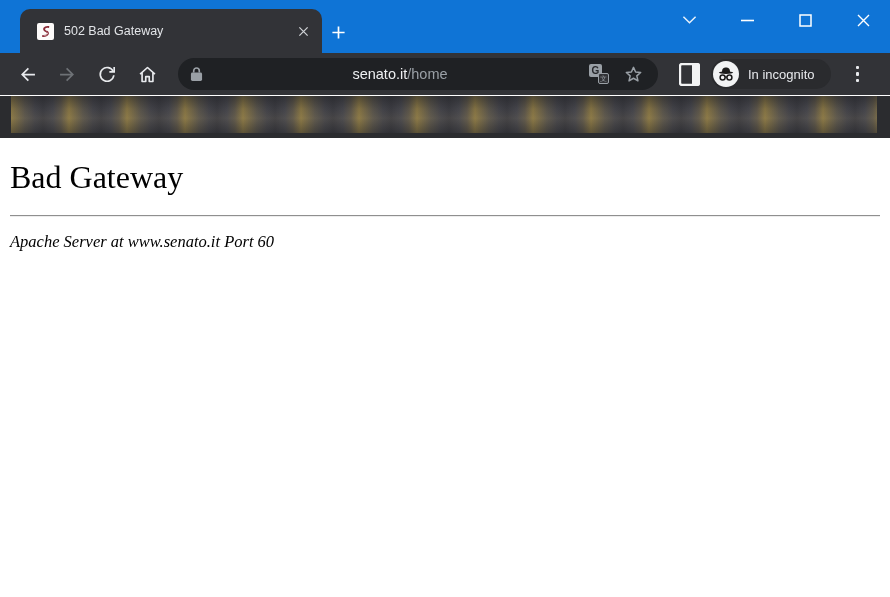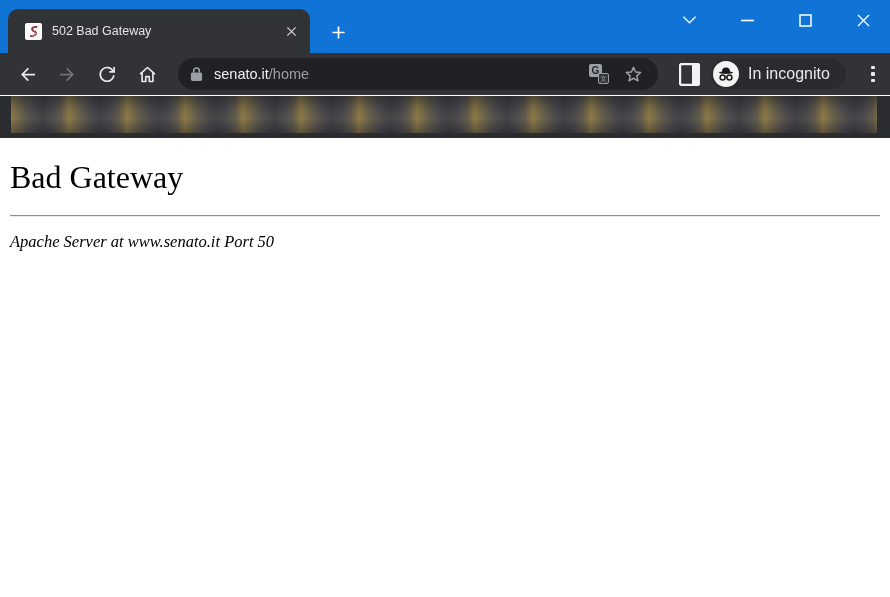--- a/index.html
+++ b/index.html
@@ -2,21 +2,21 @@
 <html><head>
 <meta charset="utf-8">
 <style>
   * { margin:0; padding:0; box-sizing:border-box; }
   html,body { width:890px; height:597px; overflow:hidden; background:#fff; }
   body { font-family:"Liberation Sans", sans-serif; position:relative; }
 
   
   .titlebar { position:relative; height:53px; background:#0f74d6; }
   .tab {
-    position:absolute; left:8px; top:9px; width:302px; height:44px;
+    position:absolute; left:20px; top:9px; width:302px; height:44px;
     background:#323337; border-radius:10px 10px 0 0;
     display:flex; align-items:center; padding:0 10px 0 17px;
   }
   .favicon {
     width:17px; height:17px; background:#fdfbfa; border-radius:2px;
     display:flex; align-items:center; justify-content:center; flex:none;
   }
   .tab-title {
     margin-left:10px; flex:1; font-size:12.5px; color:#e3e5e8;
     white-space:nowrap; overflow:hidden;
@@ -33,21 +33,21 @@
   .btn-close    { left:849px; top:8px;  width:28px; height:24px; }
 
   
   .toolbar {
     height:42px; background:#323337; display:flex; align-items:center;
     padding-left:7px; position:relative;
   }
   .nav-btn { width:40px; height:36px; display:flex; align-items:center; justify-content:center; flex:none; }
   .omnibox {
     margin-left:11px; width:480px; height:32px; border-radius:16px;
-    background:#1f2124; display:flex; align-items:center; padding:0 12px; flex:none;
+    background:#1f2124; display:flex; align-items:center; padding:0 12px; flex:none;text-align:center;
   }
   .url { margin-left:11px; flex:1; font-size:14.5px; white-space:nowrap; overflow:hidden; }
   .url-domain { color:#eef0f2; }
   .url-path { color:#9aa0a6; }
   .omni-icon { width:26px; height:26px; display:flex; align-items:center; justify-content:center; flex:none; }
   .translate-wrap { position:relative; width:20px; height:20px; }
   .translate-back {
     position:absolute; left:0; top:0; width:13px; height:13px; background:#9aa0a6;
     border-radius:2px; color:#26272b; font-size:10px; font-weight:bold;
     display:flex; align-items:center; justify-content:center;
@@ -60,21 +60,21 @@
   .star-btn { margin-left:8px; }
   .sidepanel-btn { margin-left:19px; width:24px; height:26px; display:flex; align-items:center; justify-content:center; flex:none; }
   .incog-pill {
     margin-left:10px; height:30px; border-radius:15px; background:#2a2b2e;
     display:flex; align-items:center; padding:2px; flex:none;
   }
   .incog-circle {
     width:26px; height:26px; border-radius:50%; background:#f2f3f4;
     display:flex; align-items:center; justify-content:center; flex:none;
   }
-  .incog-label { margin:0 14px 0 9px; font-size:16px; color:#e8eaed; white-space:nowrap; }
+  .incog-label { margin:0 14px 0 9px; font-size:13px; color:#e8eaed; white-space:nowrap; }
   .menu-btn { margin-left:12px; width:30px; height:30px; display:flex; flex-direction:column; align-items:center; justify-content:center; gap:3px; flex:none; }
   .menu-dot { width:3.5px; height:3.5px; border-radius:1px; background:#e8eaed; }
 
   
   .banner-band { height:42px; background:#2b2c2f; }
   .banner-image {
     height:37px; margin:1px 13px 0 11px;
     background-image:
       linear-gradient(180deg, rgba(25,26,30,0.50) 0%, rgba(25,26,30,0.10) 35%, rgba(140,125,85,0.10) 60%, rgba(25,26,30,0.40) 100%),
       repeating-linear-gradient(90deg,
@@ -210,14 +210,14 @@
   </div>
 </div>
 
 <div class="banner-band">
   <div class="banner-image"></div>
 </div>
 
 <div class="content">
   <h1>Bad Gateway</h1>
   <hr>
-  <address>Apache Server at www.senato.it Port 50</address>
+  <address>Apache Server at www.senato.it Port 60</address>
 </div>
 
 </body></html>

